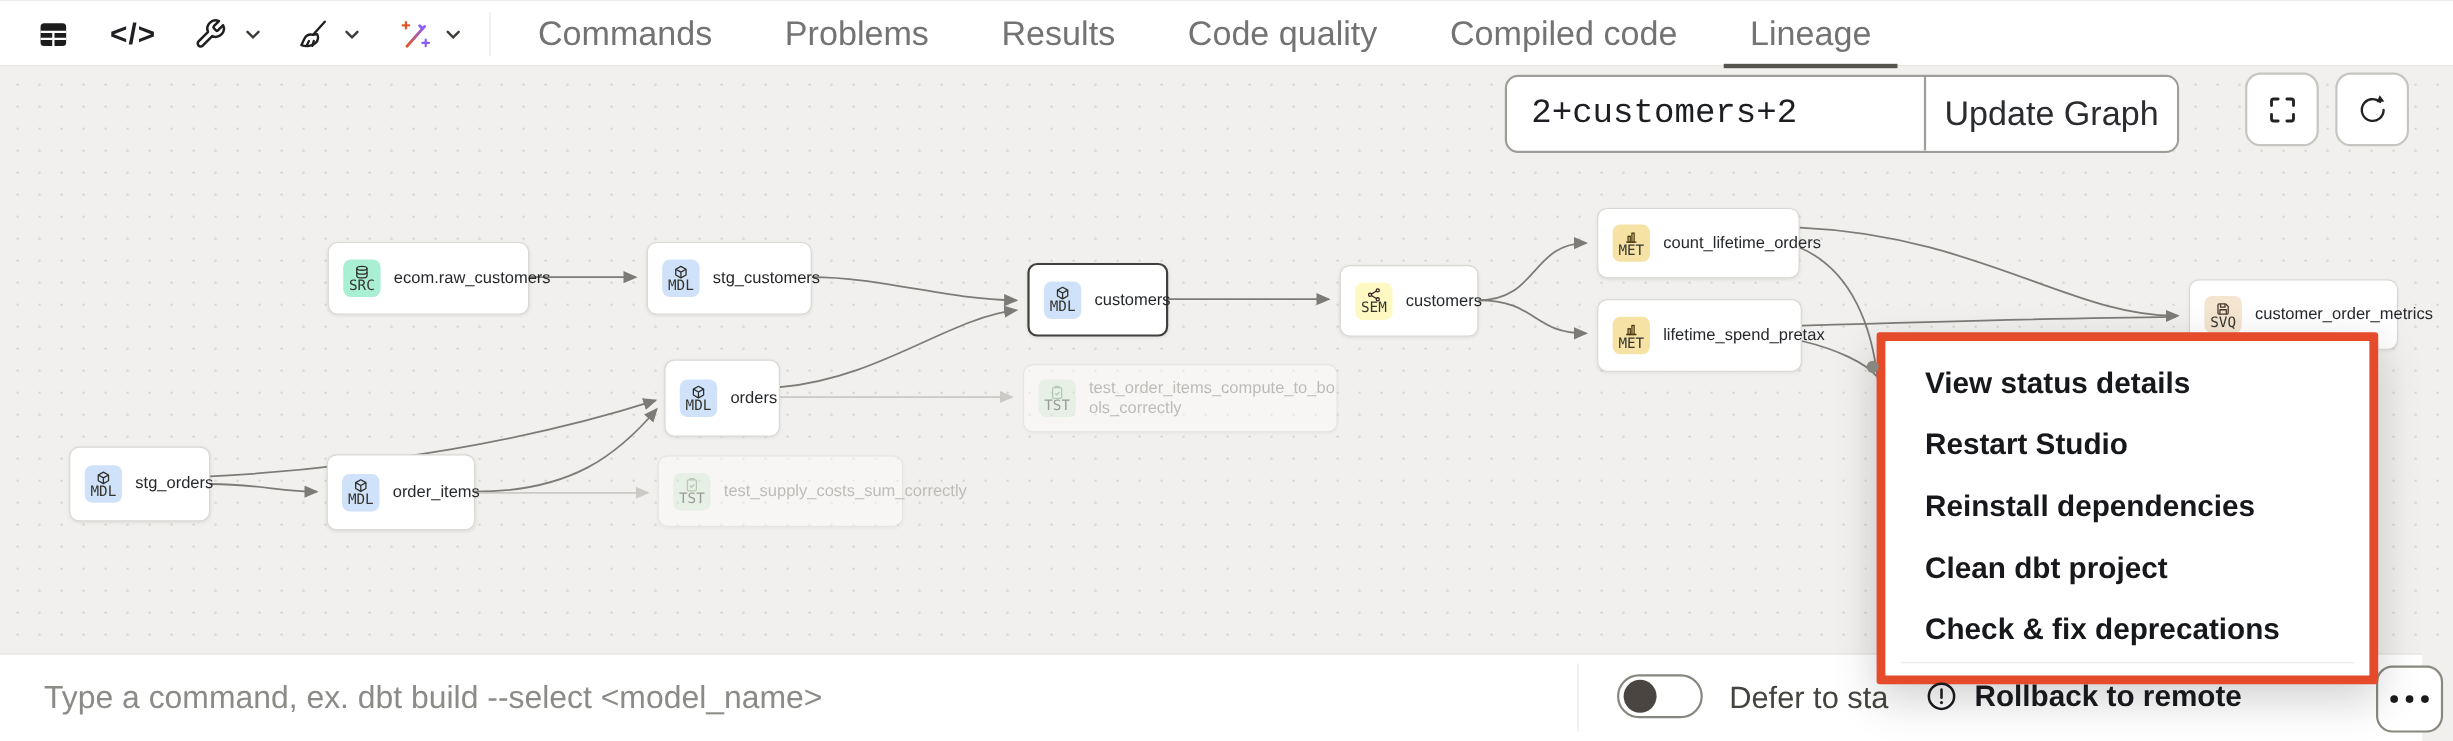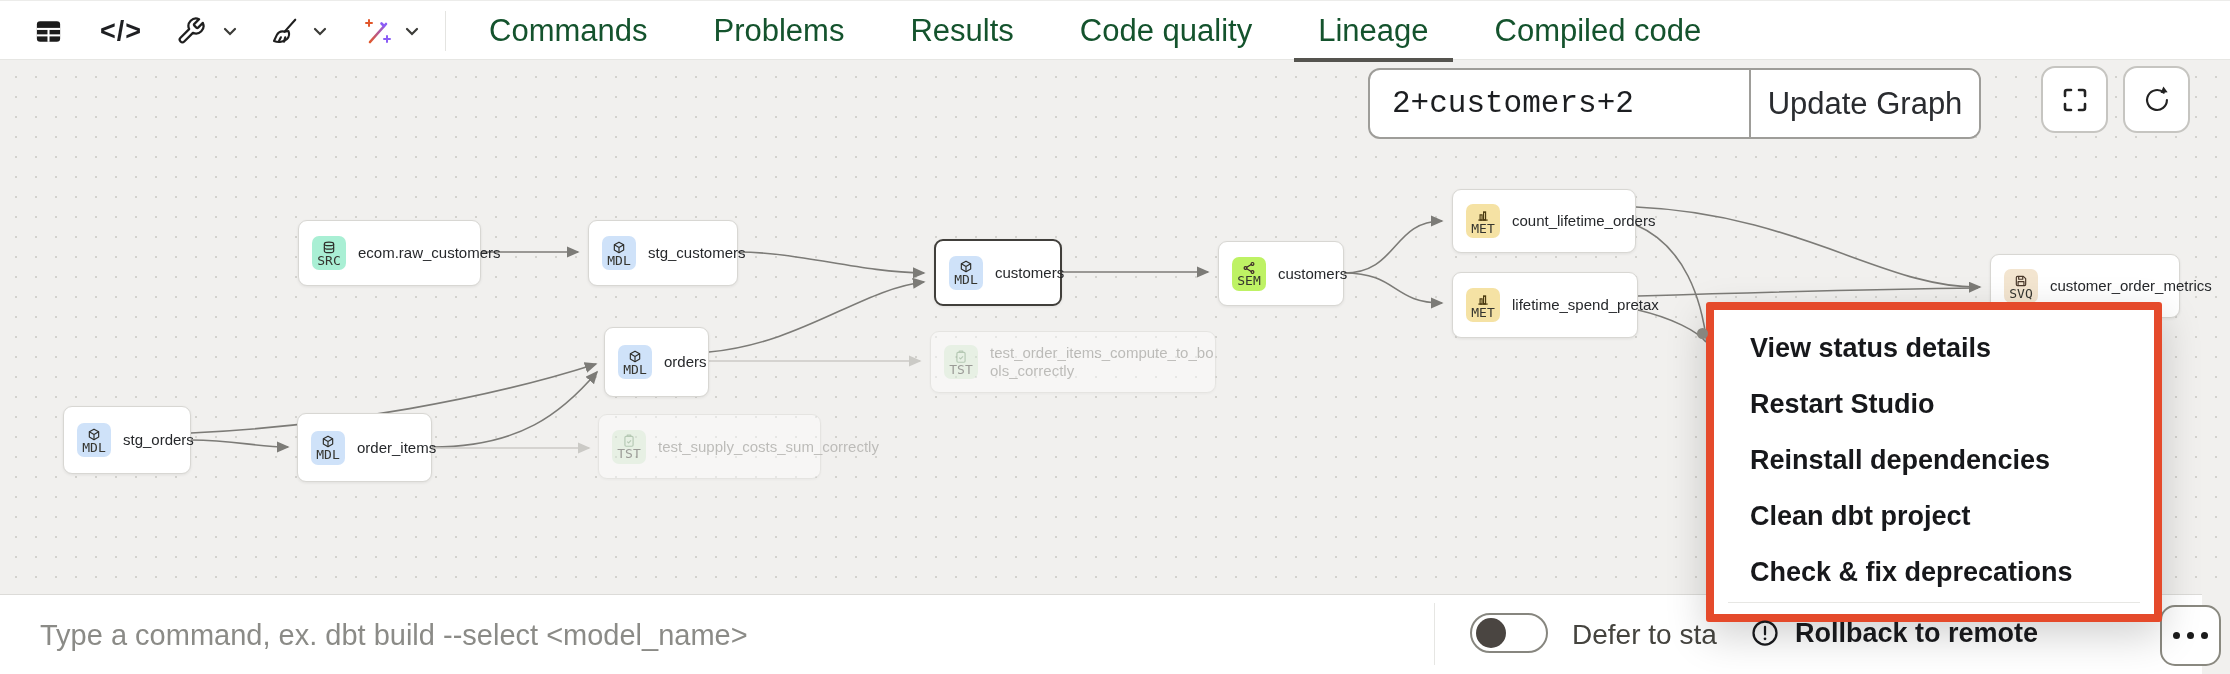--- a/index.html
+++ b/index.html
@@ -7,38 +7,38 @@
   body { font-family:"Liberation Sans", sans-serif; background:#f1f0ee; overflow:hidden; }
   #app { position:relative; width:2230px; height:674px; }
 
   
   #header { position:absolute; left:0; top:0; width:2230px; height:60px; background:#ffffff;
             border-top:1px solid #ececea; border-bottom:1px solid #e6e6e3; z-index:6; }
   .hicon { position:absolute; top:0; height:60px; display:flex; align-items:center; justify-content:center; }
   #hdr-divider { position:absolute; left:445px; top:10px; height:40px; width:1px; background:#e4e4e1; }
   #code-glyph { font-size:27px; font-weight:600; color:#1e1f22; letter-spacing:1px; }
   #tabs { position:absolute; left:465px; top:0; height:60px; display:flex; gap:18px; align-items:stretch; }
-  .tab { position:relative; display:flex; align-items:center; padding:0 24px; font-size:31px; color:#14532d; cursor:pointer; }
+  .tab { position:relative; display:flex; align-items:center; padding:0 24px; font-size:31px; color:#737373; cursor:pointer; }
   .tab.active::after { content:""; position:absolute; left:0; right:0; bottom:-1px; height:4px; background:#55544f; }
 
   
   #canvas { position:absolute; left:0; top:61px; width:2230px; height:533px;
             background-color:#f1f0ee;
             background-image:radial-gradient(#d3d2ce 1.4px, transparent 1.4px);
             background-size:20px 20px; background-position:6px 6px; }
   #edge-layer { position:absolute; left:0; top:0; z-index:1; pointer-events:none; }
 
   .node { position:absolute; z-index:2; background:#ffffff; border:1.5px solid #d8d7d3; border-radius:9px;
           box-shadow:0 1px 3px rgba(30,30,30,.08); display:flex; align-items:center; padding-left:13px; gap:12px; cursor:pointer; }
   .node.selected { border:2.5px solid #413f3b; }
   .node.faded { opacity:.45; }
   .badge { width:34px; height:34px; border-radius:7px; display:flex; flex-direction:column; align-items:center; justify-content:center; flex:0 0 auto; }
   .badge svg { display:block; }
   .btype { font-family:"DejaVu Sans Mono", monospace; font-size:13px; line-height:10px; color:#35352f; margin-top:1px; }
-  .b-src { background:#a9efd4; } .b-mdl { background:#cfe2f9; } .b-sem { background:#bef264; }
+  .b-src { background:#a9efd4; } .b-mdl { background:#cfe2f9; } .b-sem { background:#fef9c3; }
   .b-met { background:#f5e2a4; } .b-svq { background:#f3e5d0; } .b-tst { background:#dbf0da; }
   .nlabel { font-size:15px; font-weight:500; color:#26282b; line-height:18px; }
   .node.faded .nlabel { color:#7e7d79; font-weight:400; }
   .wrap { width:232px; word-break:break-all; }
 
   
   #selector { position:absolute; left:1368px; top:68px; width:613px; height:71px; z-index:3;
               background:#ffffff; border:2px solid #9e9d99; border-radius:12px; display:flex; overflow:hidden; }
   #selector-input { flex:1 1 auto; display:flex; align-items:center; padding-left:22px; font-size:31px; color:#1c1e21;font-family:Liberation Mono, monospace; }
   #selector-btn { flex:0 0 230px; border-left:2px solid #9e9d99; display:flex; align-items:center; justify-content:center;
@@ -131,22 +131,22 @@
           <path d="M5 8l5 5 5-5"></path>
         </svg>
     </div>
     <div id="hdr-divider"></div>
 
     <div id="tabs">
       <div class="tab">Commands</div>
       <div class="tab">Problems</div>
       <div class="tab">Results</div>
       <div class="tab">Code quality</div>
+      <div class="tab">Compiled code</div>
       <div class="tab active">Lineage</div>
-      <div class="tab">Compiled code</div>
     </div>
   </div>
 
   <div id="canvas">
     <svg id="edge-layer" width="2230" height="533" viewBox="0 61 2230 533">
       <defs>
         <marker id="arr" markerWidth="9" markerHeight="8" refX="7" refY="3.5" orient="auto">
           <path d="M0 0L8 3.5L0 7z" fill="#7c7b77"></path>
         </marker>
         <marker id="arrf" markerWidth="9" markerHeight="8" refX="7" refY="3.5" orient="auto">

